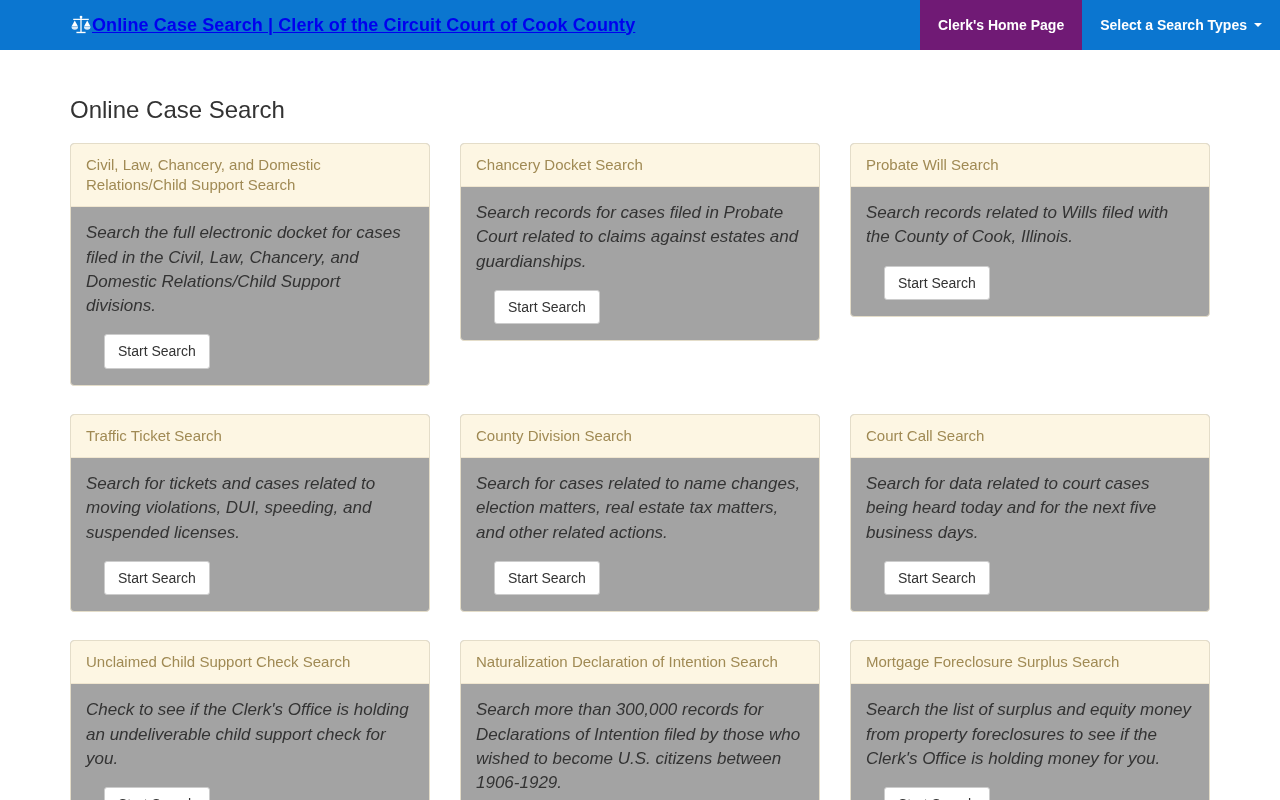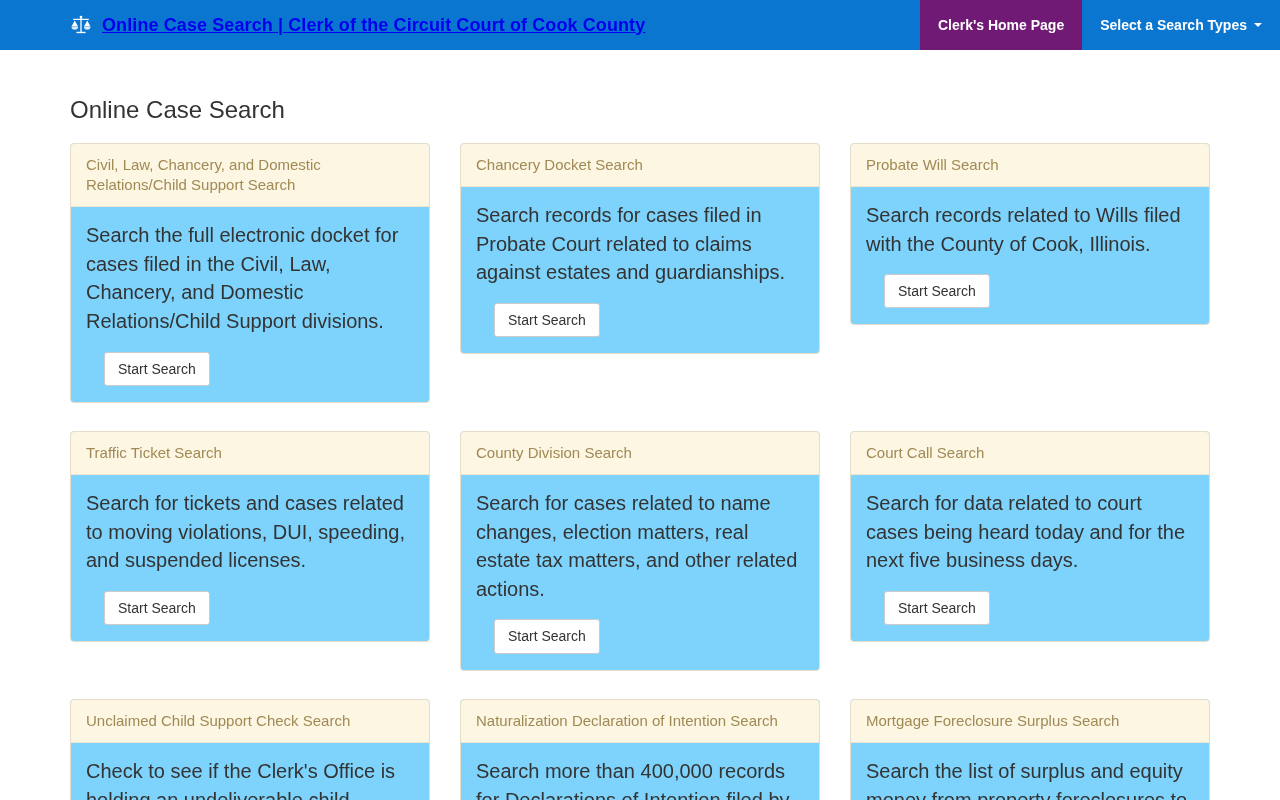--- a/index.html
+++ b/index.html
@@ -20,21 +20,20 @@
     background: #0b76d0;
     display: flex;
     align-items: stretch;
     justify-content: space-between;
     color: #ffffff;
   }
   .navbar-brand {
     display: flex;
     align-items: center;
     padding-left: 70px;
-    gap: 10px;
     font-size: 18px;
     font-weight: bold;
     letter-spacing: 0.1px;
     white-space: nowrap;
   }
   .brand-icon {
     display: inline-flex;
     align-items: center;
     justify-content: center;
     width: 22px;
@@ -83,40 +82,41 @@
   .grid {
     display: grid;
     grid-template-columns: repeat(3, 360px);
     column-gap: 30px;
     row-gap: 28px;
   }
 
   .card {
     border: 1px solid #e4ddc9;
     border-radius: 4px;
-    background: #7dd3fc;
+    background: #a3a3a3;
     overflow: hidden;
     align-self: start;
   }
   .card-header {
     background: #fdf6e3;
     border-bottom: 1px solid #f0e6cf;
     padding: 11px 15px;
     font-size: 15px;
     color: #a08a54;
     line-height: 1.35;
   }
   .card-body {
     padding: 14px 15px 16px 15px;
   }
   .card-text {
-    font-size: 20px;
+    font-size: 17px;
     line-height: 1.43;
     color: #333333;
     margin: 0 0 16px 0;
+    font-style: italic;
   }
   .start-btn {
     display: inline-block;
     background: #ffffff;
     border: 1px solid #cccccc;
     border-radius: 3px;
     padding: 7px 13px;
     font-size: 14px;
     color: #333333;
     font-family: "Liberation Sans", sans-serif;
@@ -214,27 +214,27 @@
       <div class="card-header">Unclaimed Child Support Check Search</div>
       <div class="card-body">
         <p class="card-text">Check to see if the Clerk's Office is holding an undeliverable child support check for you.</p>
         <button class="start-btn">Start Search</button>
       </div>
     </div>
 
     <div class="card">
       <div class="card-header">Naturalization Declaration of Intention Search</div>
       <div class="card-body">
-        <p class="card-text">Search more than 400,000 records for Declarations of Intention filed by those who wished to become U.S. citizens between 1906-1929.</p>
+        <p class="card-text">Search more than 300,000 records for Declarations of Intention filed by those who wished to become U.S. citizens between 1906-1929.</p>
         <button class="start-btn">Start Search</button>
       </div>
     </div>
 
     <div class="card">
       <div class="card-header">Mortgage Foreclosure Surplus Search</div>
       <div class="card-body">
-        <p class="card-text">Search the list of surplus and equity money from property foreclosures to see if the Clerk's Docket is holding money for you.</p>
+        <p class="card-text">Search the list of surplus and equity money from property foreclosures to see if the Clerk's Office is holding money for you.</p>
         <button class="start-btn">Start Search</button>
       </div>
     </div>
 
   </div>
 </div>
 
 </body></html>

